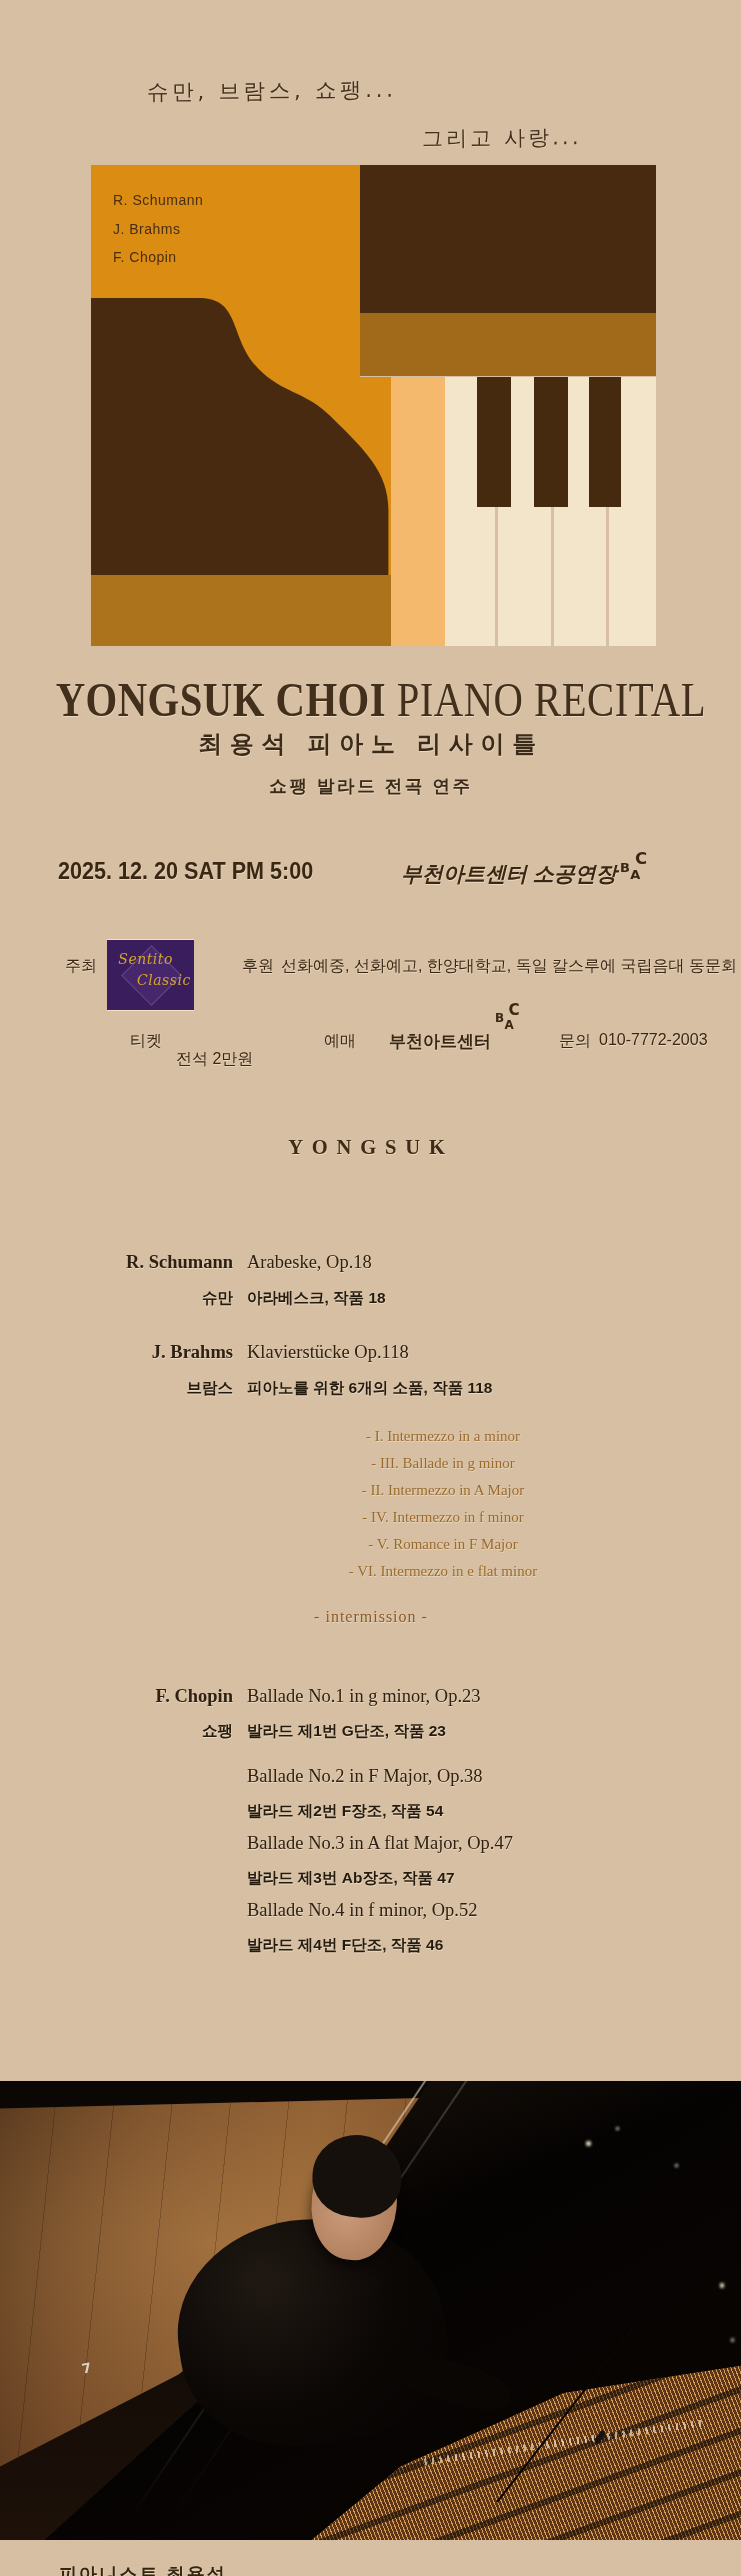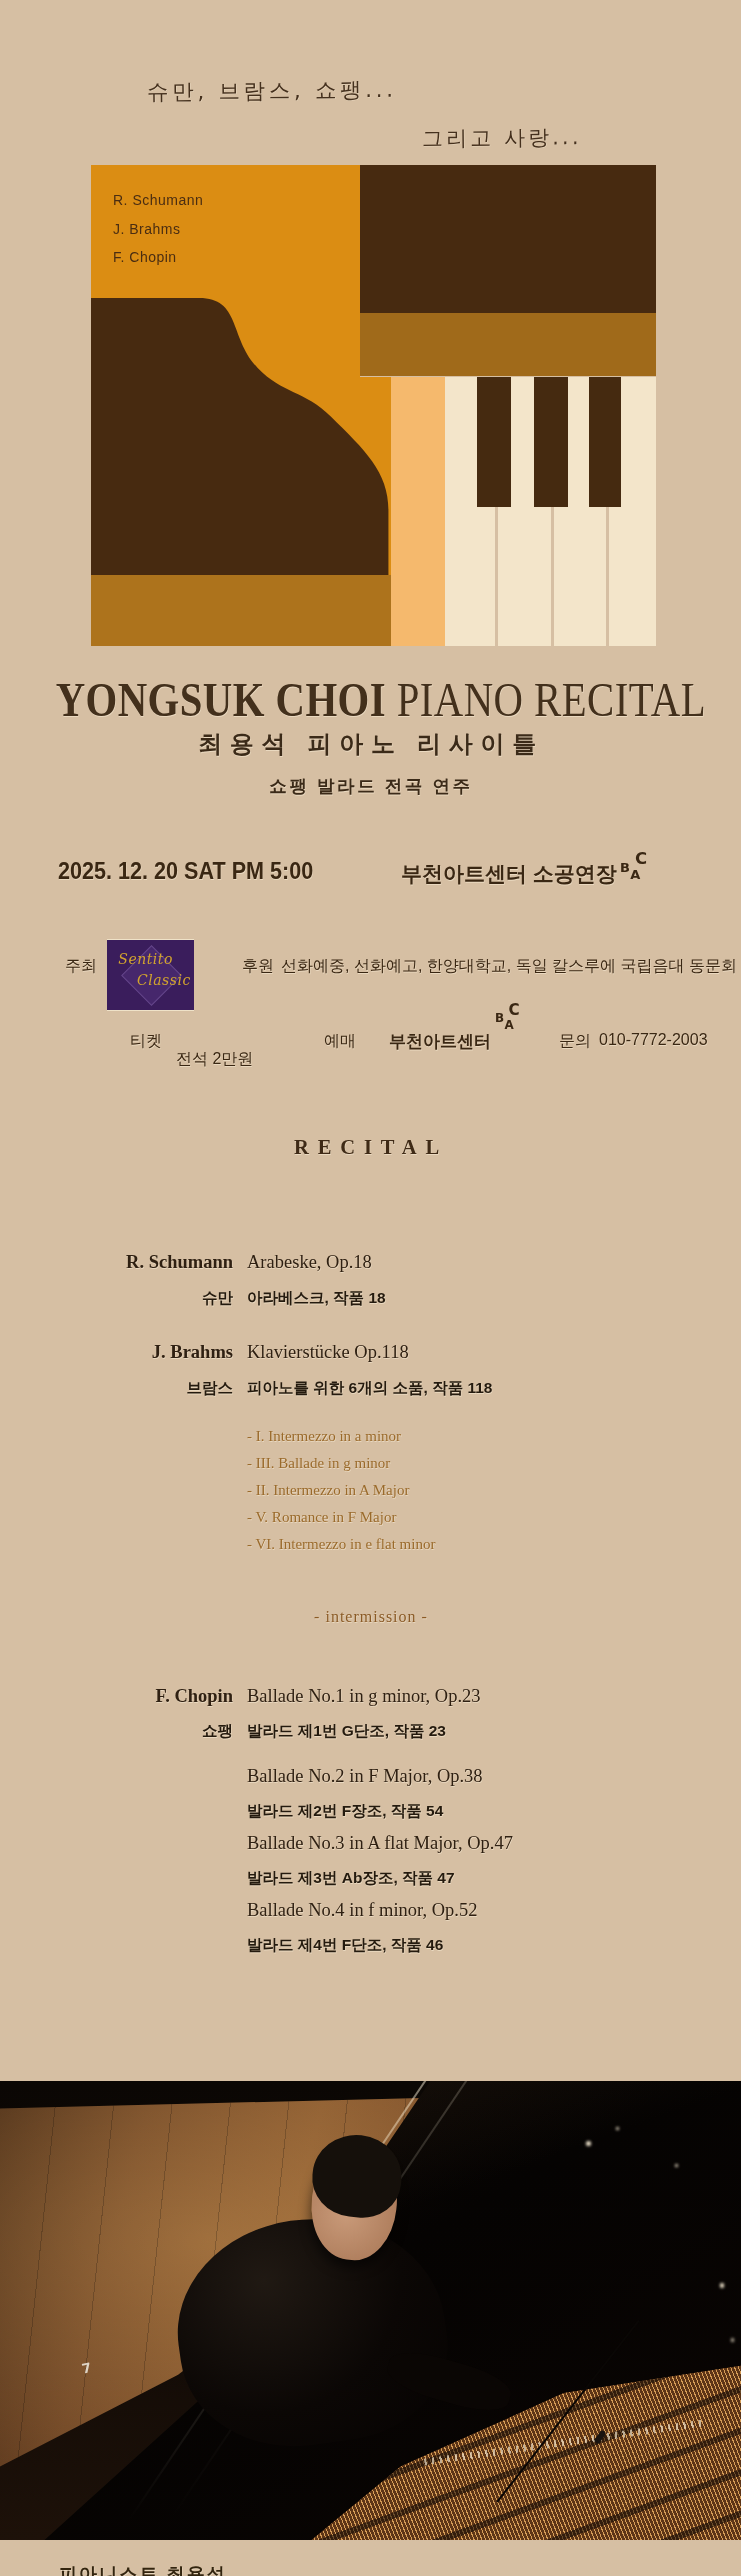--- a/index.html
+++ b/index.html
@@ -40,21 +40,21 @@
   #title-en .strong{font-weight:700;}
   #title-en .light{font-weight:400;}
   #title-ko{left:0;top:728px;width:742px;text-align:center;font-size:24px;
     font-weight:600;letter-spacing:7.7px;color:#3b2a18;}
   #subtitle{left:0;top:774px;width:742px;text-align:center;font-size:17.5px;
     font-weight:600;letter-spacing:2.6px;color:#3b2a18;}
 
   
   #date-text{left:58px;top:857px;font-size:24px;font-weight:800;
     transform:scaleX(.9);transform-origin:left;white-space:nowrap;color:#3a2713;}
-  #venue-text{left:401px;top:860px;font-size:21px;font-weight:700;white-space:nowrap;color:#3a2713;}
+  #venue-text{left:401px;top:860px;font-size:21px;font-weight:700;white-space:nowrap;color:#3a2713;font-style:italic;}
   .bac{position:absolute;width:29px;height:31px;font-family:"DejaVu Sans",sans-serif;
     font-weight:600;color:#3a2713;}
   .bac span{position:absolute;line-height:1;}
   .bac .b{left:1px;top:10.3px;font-size:13px;}
   .bac .a{left:11.3px;top:17px;font-size:13px;}
   .bac .c{right:1px;top:0;font-size:16.5px;}
   #bac-main{left:619px;top:851px;}
   #bac-small{left:494px;top:1003px;transform:scale(.92);transform-origin:top left;}
 
   
@@ -81,21 +81,21 @@
   #program-heading{left:0;top:1136px;width:742px;text-align:center;
     font-family:"Liberation Serif",serif;font-size:20.6px;font-weight:600;
     letter-spacing:8.8px;color:#3f2a16;}
   .pcomposer-en{left:31px;width:202px;text-align:right;font-family:"Liberation Serif",serif;
     font-size:18.5px;font-weight:600;color:#2f2012;white-space:nowrap;}
   .pcomposer-ko{left:31px;width:202px;text-align:right;font-size:15.5px;font-weight:700;
     color:#241a0e;white-space:nowrap;}
   .ppiece-en{left:247px;font-family:"Liberation Serif",serif;font-size:18.5px;font-weight:500;
     color:#2f2012;white-space:nowrap;}
   .ppiece-ko{left:247px;font-size:15.5px;font-weight:700;color:#241a0e;white-space:nowrap;}
-  #brahms-movements{left:247px;top:1423px;width:392px;}
+  #brahms-movements{left:247px;top:1423px;width:392px;text-align:center;}
   .movement-item{font-family:"Liberation Serif",serif;font-size:15px;line-height:27px;
     color:#9a6a2b;white-space:nowrap;text-shadow:0.5px 0.5px 0 rgba(245,231,208,.65);}
   #intermission{left:0;top:1608px;width:742px;text-align:center;
     font-family:"Liberation Serif",serif;font-size:16px;color:#8a5a26;letter-spacing:1px;}
   #program-note{left:0;top:2007px;width:742px;text-align:center;font-size:15.5px;
     color:#96662a;letter-spacing:0.5px;}
 
   
   #photo{left:0;top:2081px;width:742px;height:459px;background:#0b0704;overflow:hidden;}
   .ph{position:absolute;inset:0;}
@@ -213,35 +213,36 @@
   <div id="booking-label" class="abs credit emboss">예매</div>
   <div id="booking-value" class="abs credit emboss">부천아트센터</div>
   <div id="bac-small" class="bac">
     <span class="b">B</span>
     <span class="a">A</span>
     <span class="c">C</span>
   </div>
   <div id="inquiry-label" class="abs credit emboss">문의</div>
   <div id="inquiry-value" class="abs credit emboss">010-7772-2003</div>
 
-  <div id="program-heading" class="abs emboss">RECITAL</div>
+  <div id="program-heading" class="abs emboss">YONGSUK</div>
 
   <div class="abs pcomposer-en emboss" style="top:1252px;">R. Schumann</div>
   <div class="abs ppiece-en emboss" style="top:1252px;">Arabeske, Op.18</div>
   <div class="abs pcomposer-ko emboss" style="top:1288px;">슈만</div>
   <div class="abs ppiece-ko emboss" style="top:1288px;">아라베스크, 작품 18</div>
 
   <div class="abs pcomposer-en emboss" style="top:1342px;">J. Brahms</div>
   <div class="abs ppiece-en emboss" style="top:1342px;">Klavierstücke Op.118</div>
   <div class="abs pcomposer-ko emboss" style="top:1378px;">브람스</div>
   <div class="abs ppiece-ko emboss" style="top:1378px;">피아노를 위한 6개의 소품, 작품 118</div>
   <div id="brahms-movements" class="abs">
       <div class="movement-item">- I.  Intermezzo in a minor</div>
       <div class="movement-item">- III. Ballade in g minor</div>
       <div class="movement-item">- II. Intermezzo in A Major</div>
+      <div class="movement-item">- IV. Intermezzo in f minor</div>
       <div class="movement-item">- V. Romance in F Major</div>
       <div class="movement-item">- VI. Intermezzo in e flat minor</div>
     </div>
 
   <div id="intermission" class="abs emboss">- intermission -</div>
 
   <div class="abs pcomposer-en emboss" style="top:1686px;">F. Chopin</div>
   <div class="abs pcomposer-ko emboss" style="top:1721px;">쇼팽</div>
   <div class="abs ppiece-en emboss" style="top:1686px;">Ballade No.1 in g minor, Op.23</div>
   <div class="abs ppiece-ko emboss" style="top:1721px;">발라드 제1번 G단조, 작품 23</div>

